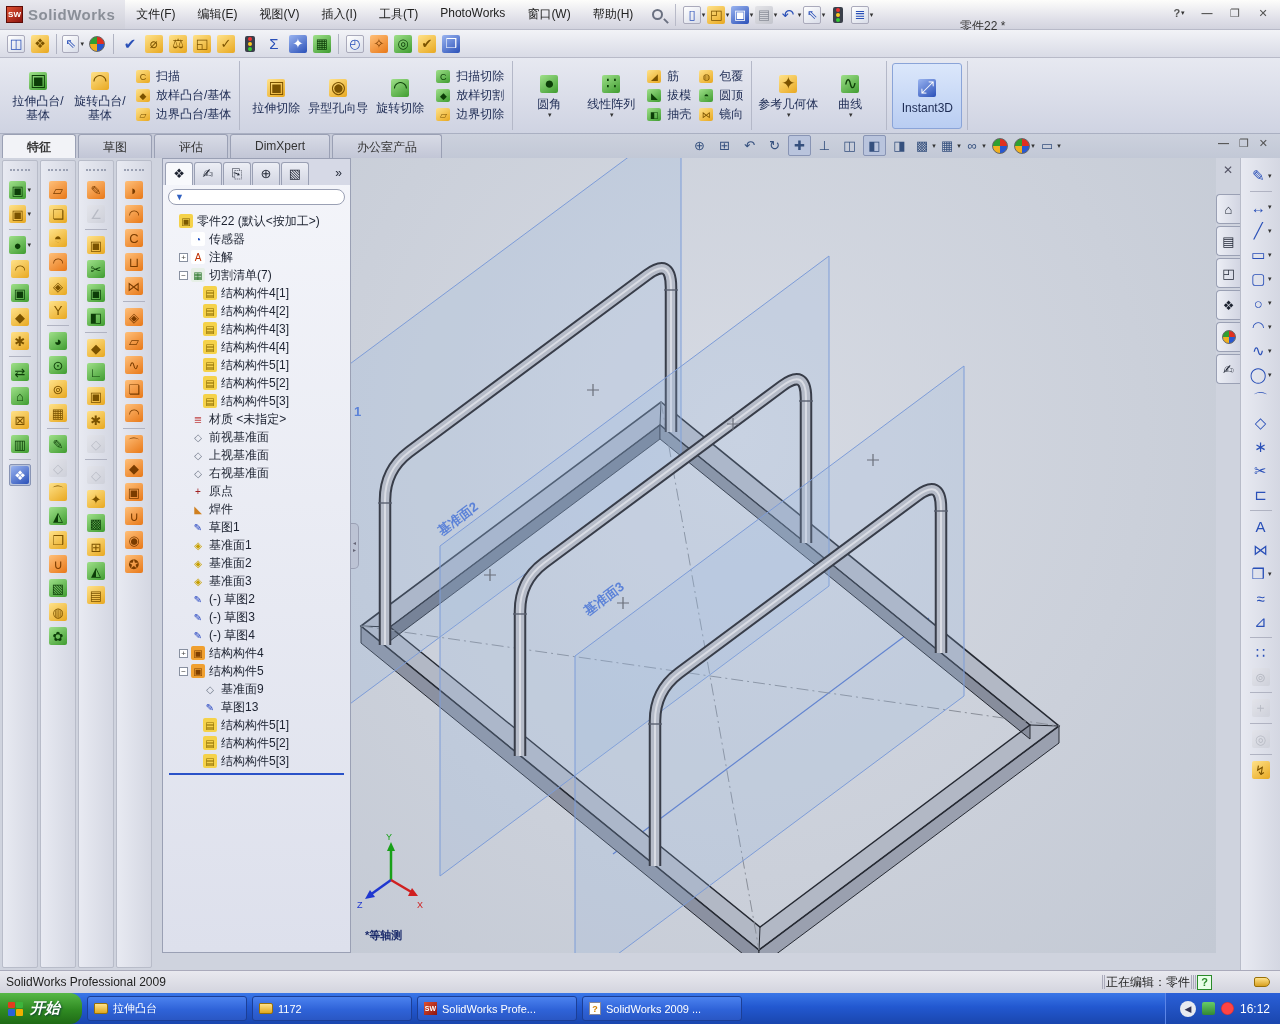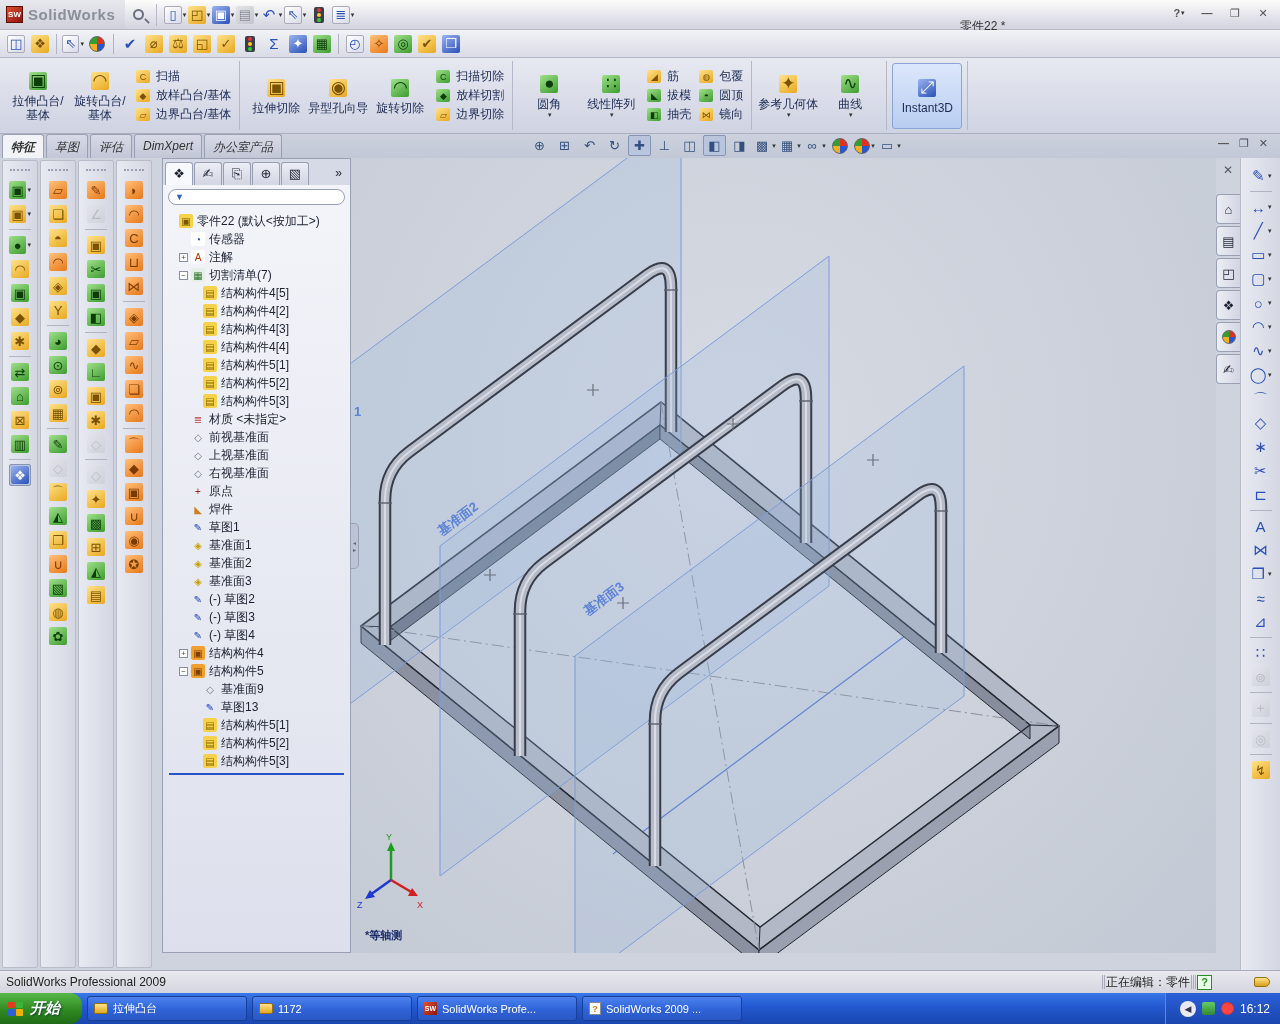--- a/index.html
+++ b/index.html
@@ -56,22 +56,22 @@
   .rbig { display:flex; flex-direction:column; align-items:center; justify-content:center;
     width:62px; height:66px; text-align:center; line-height:1.15; color:#1c2a52; border-radius:3px; }
   .rbig .bic { width:26px; height:24px; display:flex; align-items:center; justify-content:center;
     font-size:17px; margin-bottom:2px; }
   .rstack { display:flex; flex-direction:column; justify-content:center; height:66px; }
   .rsmall { display:flex; align-items:center; gap:4px; padding:1px 3px; color:#1c2a52; white-space:nowrap; }
   .rsmall .sic { width:16px; height:15px; display:flex; align-items:center; justify-content:center; font-size:11px; }
   .i3d { background:linear-gradient(#dbe7fb,#b9cdf2); border:1px solid #8aa4d8; width:70px; }
   
   #tabsrow { position:absolute; left:0; top:134px; width:1280px; height:24px; background:#c6cad8; display:flex; }
-  .cmtab { padding:4px 8px 3px; margin-left:2px; border:1px solid #9aa0b4; border-bottom:none;
-    border-radius:3px 3px 0 0; background:linear-gradient(#d8dbe6,#c2c6d6); color:#333;font-style:italic; }
+  .cmtab { padding:4px 24px 3px; margin-left:2px; border:1px solid #9aa0b4; border-bottom:none;
+    border-radius:3px 3px 0 0; background:linear-gradient(#d8dbe6,#c2c6d6); color:#333; }
   .cmtab.active { background:#f2f3f7; font-weight:bold; }
   #headsup { flex:1; position:relative; background:linear-gradient(#ccd1dd,#c2c8d6); }
   #hu-icons { position:absolute; left:245px; top:1px; display:flex; align-items:center; }
   .huico { width:23px; height:21px; display:flex; align-items:center; justify-content:center;
     font-size:13px; color:#35507e; border-radius:2px; }
   #docwin { position:absolute; right:12px; top:3px; display:flex; gap:10px; color:#555; font-weight:bold; font-size:11px; }
   
   #main { position:absolute; left:0; top:158px; width:1280px; height:812px; background:#cfd3de; }
   #lefttools { position:absolute; left:0; top:0; width:162px; height:812px; display:flex; gap:2px; padding:2px; }
   .vcol { width:36px; display:flex; flex-direction:column; align-items:center;
@@ -161,20 +161,30 @@
   #clock { font-size:12px; color:#fff; }
 </style>
 </head>
 <body>
 
 <div id="menurow">
   <div id="logo">
     <span class="swcube">SW</span>
     <span class="swname">SolidWorks</span>
   </div>
+  <div id="menus" style="display:flex">
+      <div class="menu-item">文件(F)</div>
+      <div class="menu-item">编辑(E)</div>
+      <div class="menu-item">视图(V)</div>
+      <div class="menu-item">插入(I)</div>
+      <div class="menu-item">工具(T)</div>
+      <div class="menu-item">PhotoWorks</div>
+      <div class="menu-item">窗口(W)</div>
+      <div class="menu-item">帮助(H)</div>
+    </div>
   <span class="mag"></span>
   <div id="stdbar">
       <span class="tbico c-w">
         <span class="gl">▯</span>
         <span class="dd">▾</span>
       </span>
       <span class="tbico c-y">
         <span class="gl">◰</span>
         <span class="dd">▾</span>
       </span>
@@ -764,21 +774,21 @@
           <span class="tspace"></span>
           <span class="texp">−</span>
           <span class="ticon" style="background: rgb(230, 239, 230); color: rgb(32, 112, 32);">▦</span>
           <span>切割清单(7)</span>
         </div>
         <div class="trow">
           <span class="tspace"></span>
           <span class="tspace"></span>
           <span style="width: 12px; flex: 0 0 auto;"></span>
           <span class="ticon" style="background: rgb(245, 210, 74); color: rgb(138, 106, 0);">▤</span>
-          <span>结构构件4[5]</span>
+          <span>结构构件4[1]</span>
         </div>
         <div class="trow">
           <span class="tspace"></span>
           <span class="tspace"></span>
           <span style="width: 12px; flex: 0 0 auto;"></span>
           <span class="ticon" style="background: rgb(245, 210, 74); color: rgb(138, 106, 0);">▤</span>
           <span>结构构件4[2]</span>
         </div>
         <div class="trow">
           <span class="tspace"></span>

